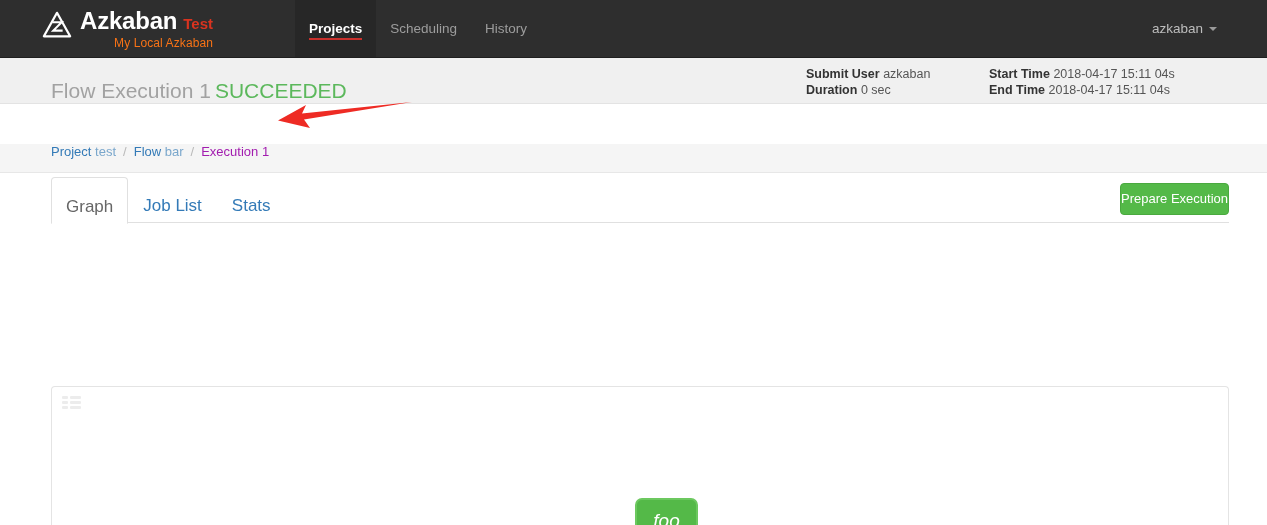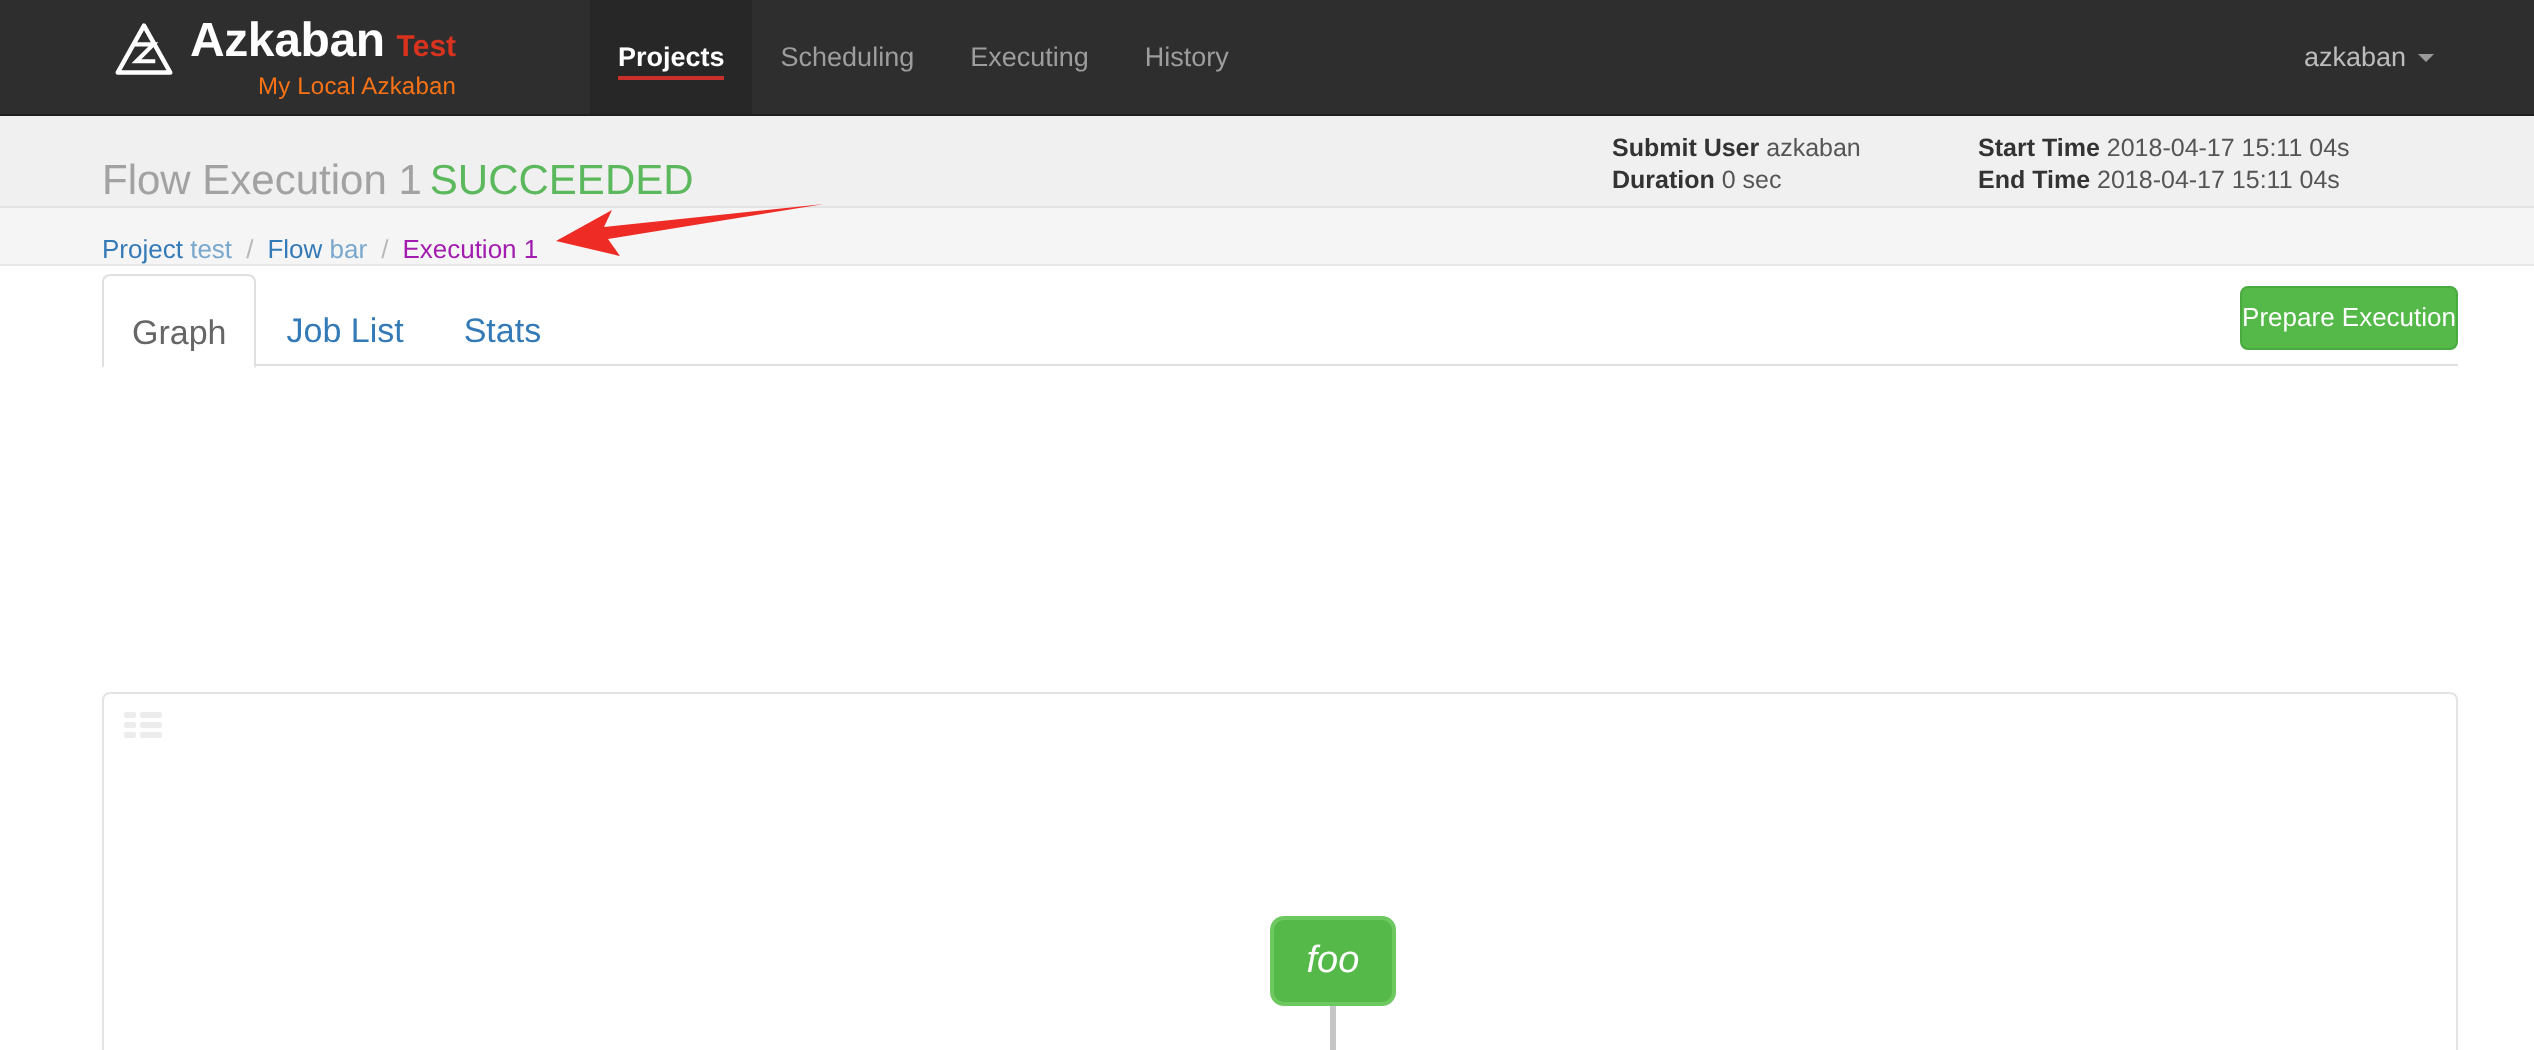--- a/index.html
+++ b/index.html
@@ -23,21 +23,21 @@
     background: #2e2e2e;
     display: flex;
     align-items: stretch;
     position: relative;
     border-bottom: 1px solid #1f1f1f;
     box-sizing: border-box;
   }
   .brand {
     display: flex;
     align-items: flex-start;
-    padding-left: 57px;
+    padding-left: 42px;
     padding-top: 9px;
     position: relative;
     width: 238px;
     box-sizing: border-box;
   }
   .brand-logo {
     width: 30px;
     height: 30px;
     margin-right: 8px;
     flex: none;
@@ -161,22 +161,23 @@
   .summary b, .summary2 b { font-weight: bold; }
   .summary .val, .summary2 .val { color: #555; }
 
   
   .breadbar {
     height: 29px;
     background: #f5f5f5;
     border-bottom: 1px solid #e7e7e7;
     box-sizing: border-box;
     display: flex;
-    align-items: flex-end;
-    position: relative;
+    align-items: flex-start;
+    position: relative;
+    margin-top: 40px;
   }
   .breadcrumb {
     padding-left: 51px;
     font-size: 13px;
     display: flex;
     align-items: center;
     white-space: nowrap;
   }
   .crumb-link {
     color: #337ab7;
@@ -332,21 +333,20 @@
     </svg>
     <div class="brand-textwrap">
       <span class="brand-name">Azkaban</span><span class="brand-tag">Test</span>
       <span class="brand-sub">My Local Azkaban</span>
     </div>
   </div>
 
   <div class="nav-links">
     <a class="nav-link active">Projects</a>
     <a class="nav-link">Scheduling</a>
-    <a class="nav-link">Executing</a>
     <a class="nav-link">History</a>
   </div>
 
   <div class="nav-right">
     <div class="nav-user">
       <span>azkaban</span>
       <span class="caret"></span>
     </div>
   </div>
 

